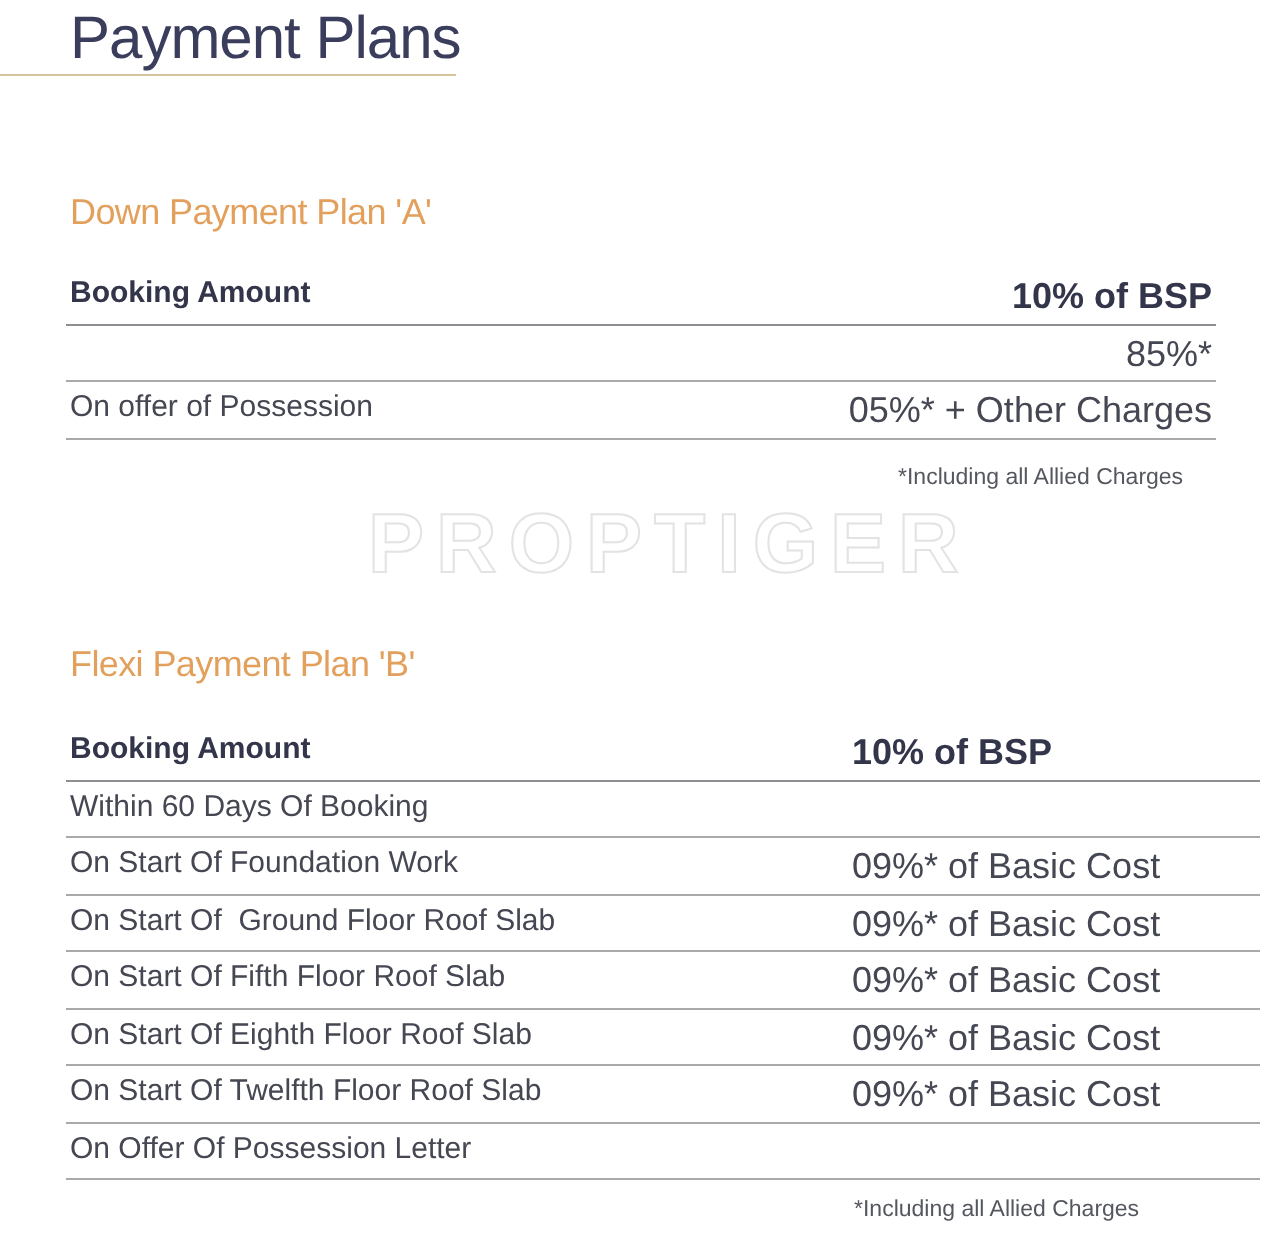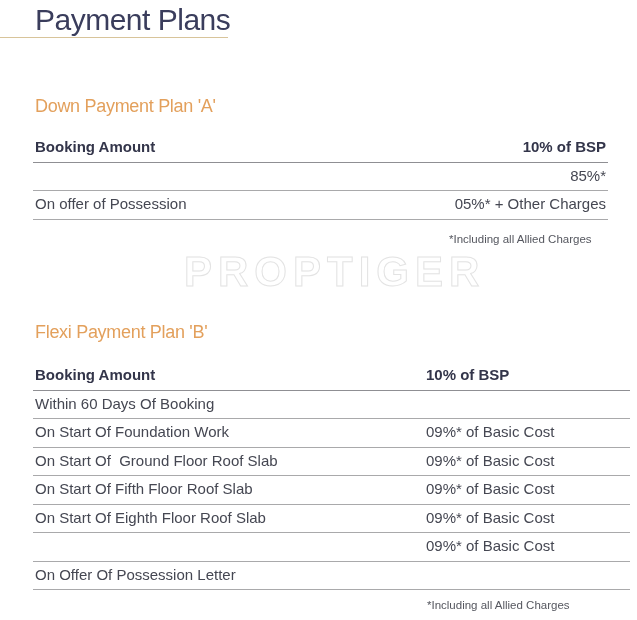--- a/index.html
+++ b/index.html
@@ -14,21 +14,21 @@
     .title-rule {
       position: absolute; left: 0; top: 37px; width: 228px; height: 1px; background: #d8c49a;
     }
     .plan-heading {
       position: absolute; left: 35px; font-size: 18px; color: #e3a05c; line-height: 28px; letter-spacing: -0.3px;
     }
     .table { position: absolute; left: 33px; }
     .row { position: relative; height: 28.5px; border-bottom: 1px solid #a9a9ab; box-sizing: border-box; }
     .row.header { border-bottom: 1px solid #8f8f93; }
     .cell-l { position: absolute; left: 2px; top: 4px; font-size: 15px; color: #454752; white-space: pre; }
-    .cell-r { position: absolute; top: 4px; font-size: 15px; color: #454752; white-space: pre; }
+    .cell-r { position: absolute; top: 4px; font-size: 18px; color: #454752; white-space: pre; }
     .header .cell-l, .header .cell-r { font-weight: bold; color: #33354a; }
     .tA .cell-r { right: 2px; text-align: right; }
     .tB .cell-r { left: 393px; }
     .note { position: absolute; font-size: 11.5px; color: #55575f; }
     .watermark {
       position: absolute; left: 184px; top: 248px; font-size: 42px; letter-spacing: 6px;
       color: transparent; -webkit-text-stroke: 1px #e3e3e3; font-weight: bold;
     }
   </style>
 </head>
@@ -76,19 +76,20 @@
   </div>
   <div class="row">
     <span class="cell-l">On Start Of Fifth Floor Roof Slab</span>
     <span class="cell-r">09%* of Basic Cost</span>
   </div>
   <div class="row">
     <span class="cell-l">On Start Of Eighth Floor Roof Slab</span>
     <span class="cell-r">09%* of Basic Cost</span>
   </div>
   <div class="row">
+    <span class="cell-l">On Start Of Twelfth Floor Roof Slab</span>
     <span class="cell-r">09%* of Basic Cost</span>
   </div>
   <div class="row">
     <span class="cell-l">On Offer Of Possession Letter</span>
   </div>
 </div>
 <div class="note" style="left:427px; top:599px;">*Including all Allied Charges</div>
 
 </body></html>

